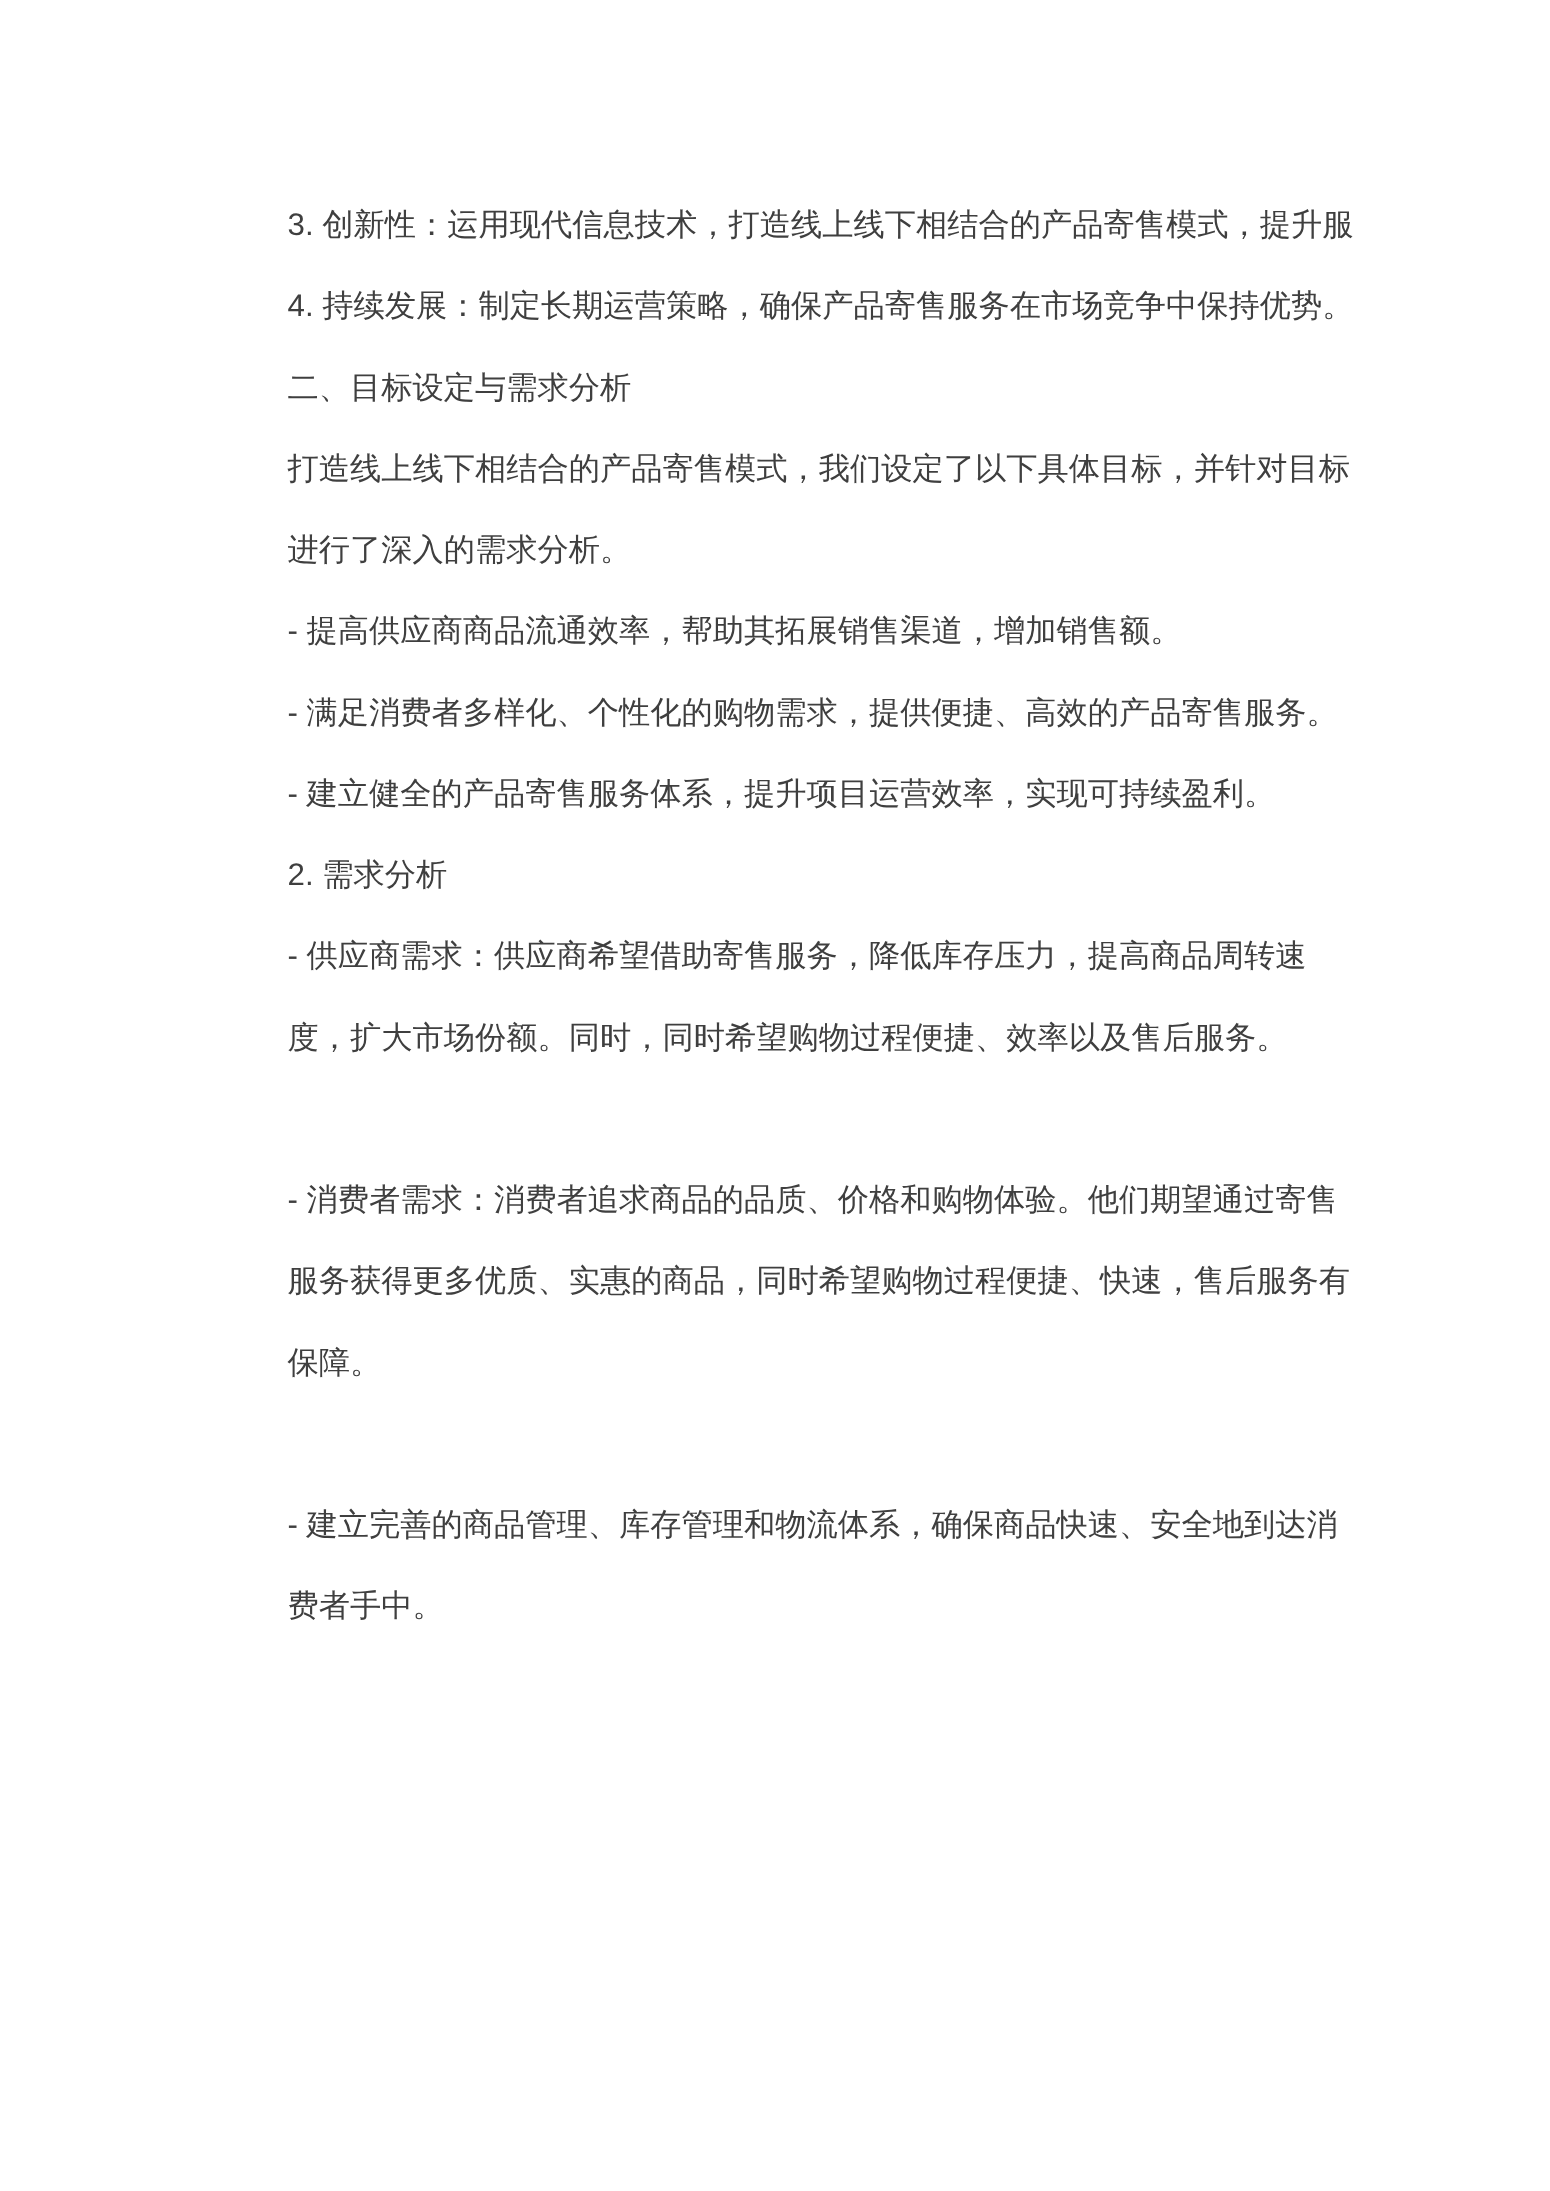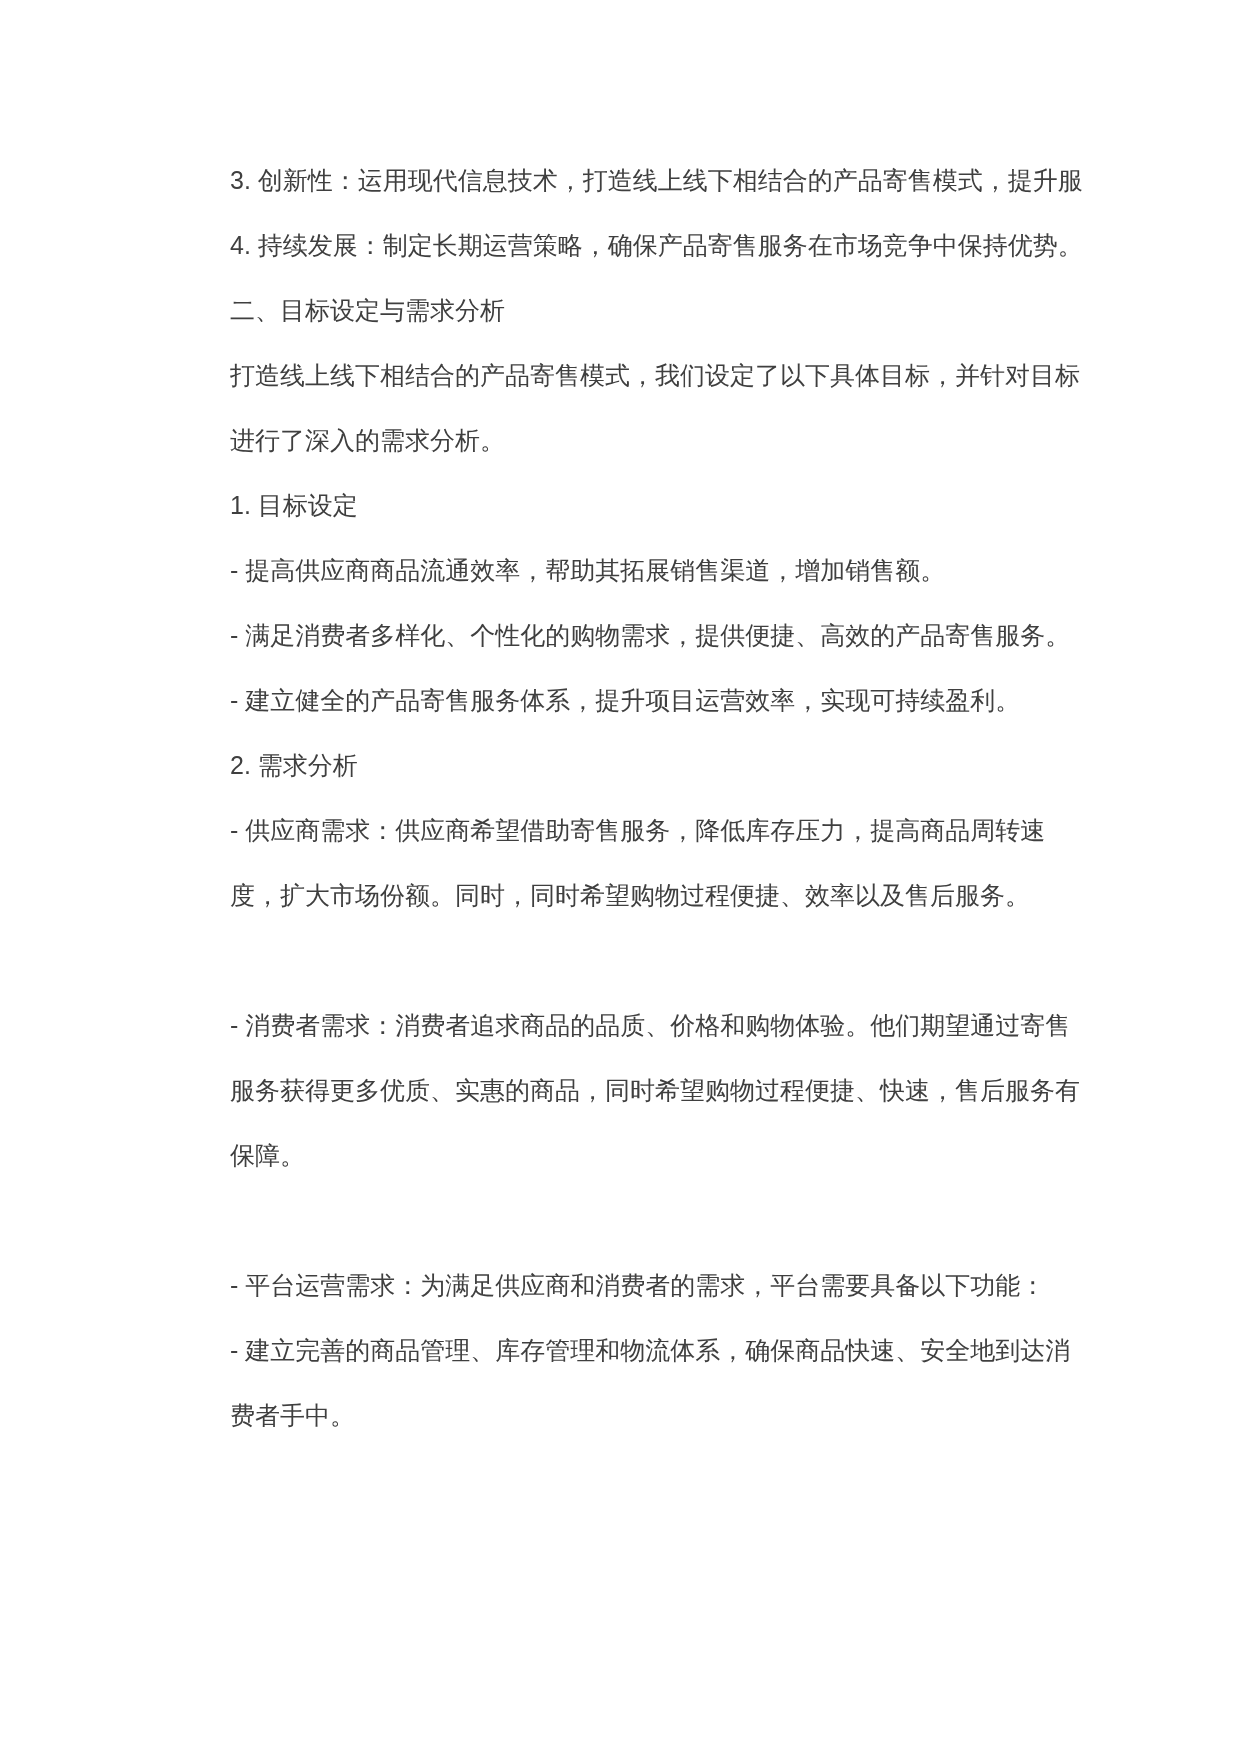--- a/index.html
+++ b/index.html
@@ -39,29 +39,27 @@
 </head>
 <body>
 
 <div class="page">
   <div class="textblock">
     <div class="tl">3. 创新性：运用现代信息技术，打造线上线下相结合的产品寄售模式，提升服</div>
     <div class="tl">4. 持续发展：制定长期运营策略，确保产品寄售服务在市场竞争中保持优势。</div>
     <div class="tl">二、目标设定与需求分析</div>
     <div class="tl">打造线上线下相结合的产品寄售模式，我们设定了以下具体目标，并针对目标</div>
     <div class="tl">进行了深入的需求分析。</div>
-    <div class="tl">1. 目标设定</div>
     <div class="tl">- 提高供应商商品流通效率，帮助其拓展销售渠道，增加销售额。</div>
     <div class="tl">- 满足消费者多样化、个性化的购物需求，提供便捷、高效的产品寄售服务。</div>
     <div class="tl">- 建立健全的产品寄售服务体系，提升项目运营效率，实现可持续盈利。</div>
     <div class="tl">2. 需求分析</div>
     <div class="tl">- 供应商需求：供应商希望借助寄售服务，降低库存压力，提高商品周转速</div>
     <div class="tl">度，扩大市场份额。同时，同时希望购物过程便捷、效率以及售后服务。</div>
     <div class="tl"></div>
     <div class="tl">- 消费者需求：消费者追求商品的品质、价格和购物体验。他们期望通过寄售</div>
     <div class="tl">服务获得更多优质、实惠的商品，同时希望购物过程便捷、快速，售后服务有</div>
     <div class="tl">保障。</div>
     <div class="tl"></div>
-    <div class="tl">- 平台运营需求：为满足供应商和消费者的需求，平台需要具备以下功能：</div>
     <div class="tl">- 建立完善的商品管理、库存管理和物流体系，确保商品快速、安全地到达消</div>
     <div class="tl">费者手中。</div>
   </div>
 </div>
 
 </body></html>

